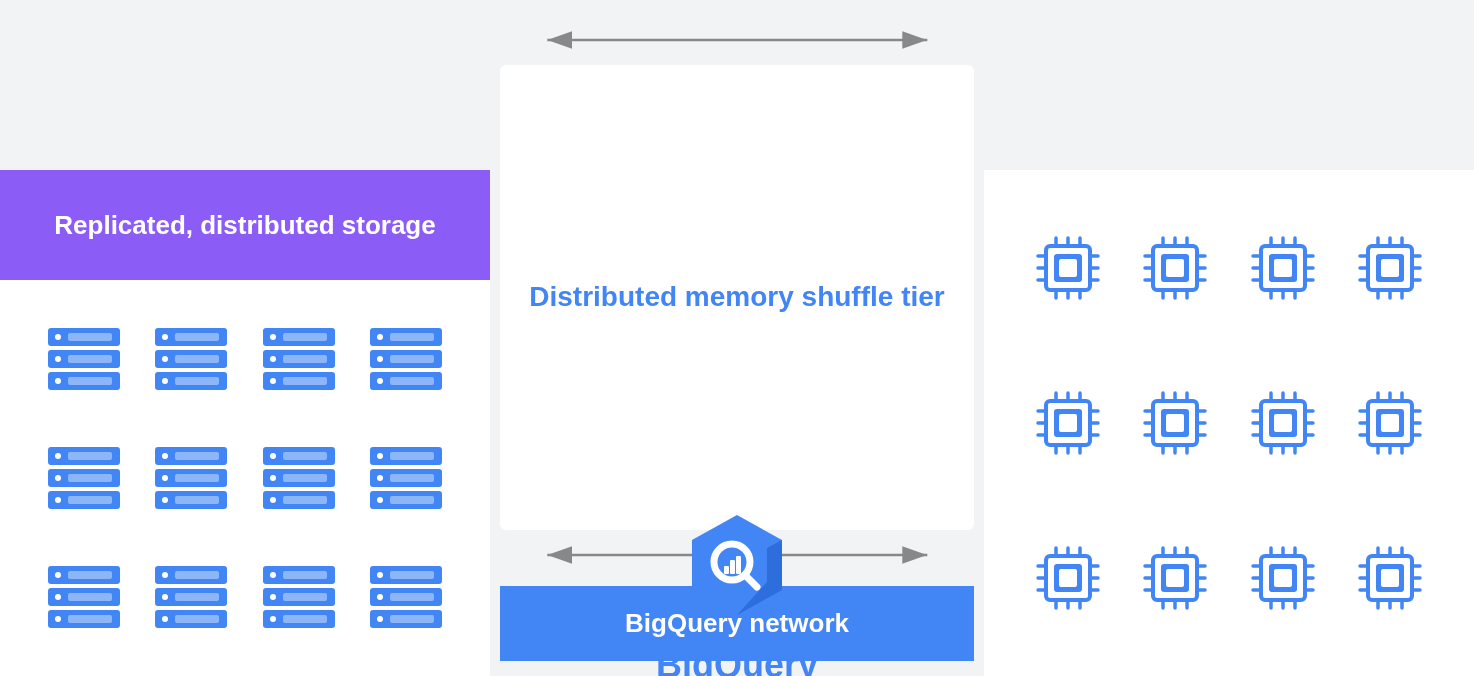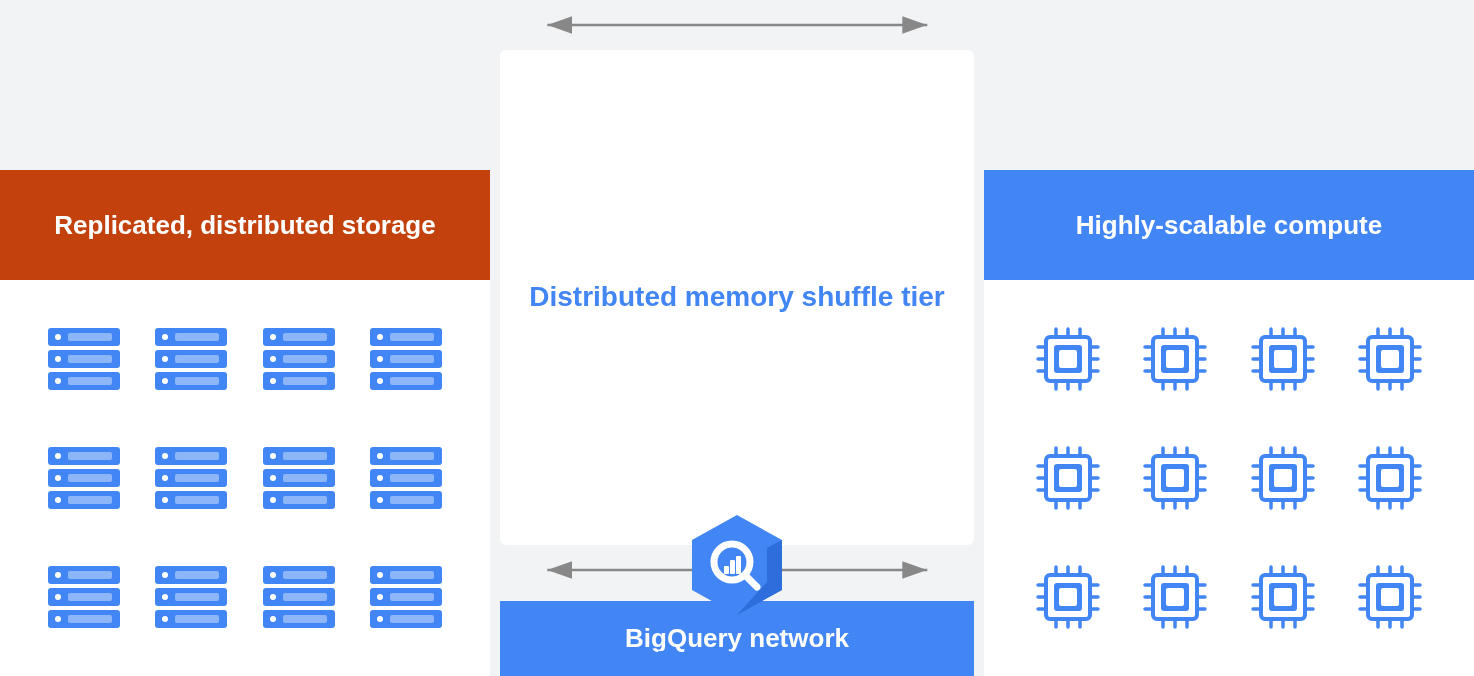--- a/index.html
+++ b/index.html
@@ -39,21 +39,21 @@
     }
 
     
     .left-col {
       width: 490px;
       display: flex;
       flex-direction: column;
     }
 
     .left-header {
-      background: #c2410c;
+      background: #8b5cf6;
       color: white;
       font-size: 26px;
       font-weight: 700;
       text-align: center;
       padding: 28px 20px;
       min-height: 110px;
       display: flex;
       align-items: center;
       justify-content: center;
     }
@@ -114,21 +114,21 @@
       display: flex;
       flex-direction: column;
       background: #f1f3f4;
       position: relative;
     }
 
     .center-main {
       flex: 1;
       display: flex;
       flex-direction: column;
-      padding: 0 10px;
+      padding: 15px 10px;
       border-radius: 7px;
     }
 
     .arrow-row {
       display: flex;
       align-items: center;
       justify-content: center;
       padding: 10px 0;
     }
 
@@ -387,23 +387,20 @@
         </div>
 
         <div class="petabit-bar">
           <span>BigQuery network</span>
         </div>
       </div>
     </div>
 
     <div class="right-col">
       <div style="height:170px; background:#f1f3f4;"></div>
-      <div class="right-header">
-        <span>Highly-scalable compute</span>
-      </div>
       <div class="right-content">
 
         <div class="cpu-row">
           <svg class="cpu-icon" viewBox="0 0 80 80">
             <rect x="18" y="18" width="44" height="44" rx="4" fill="none" stroke="#4285f4" stroke-width="4"></rect>
             <rect x="26" y="26" width="28" height="28" rx="3" fill="#4285f4"></rect>
             <rect x="31" y="31" width="18" height="18" rx="2" fill="white"></rect>
 
             <line x1="28" y1="18" x2="28" y2="10" stroke="#4285f4" stroke-width="3.5" stroke-linecap="round"></line>
             <line x1="40" y1="18" x2="40" y2="10" stroke="#4285f4" stroke-width="3.5" stroke-linecap="round"></line>

